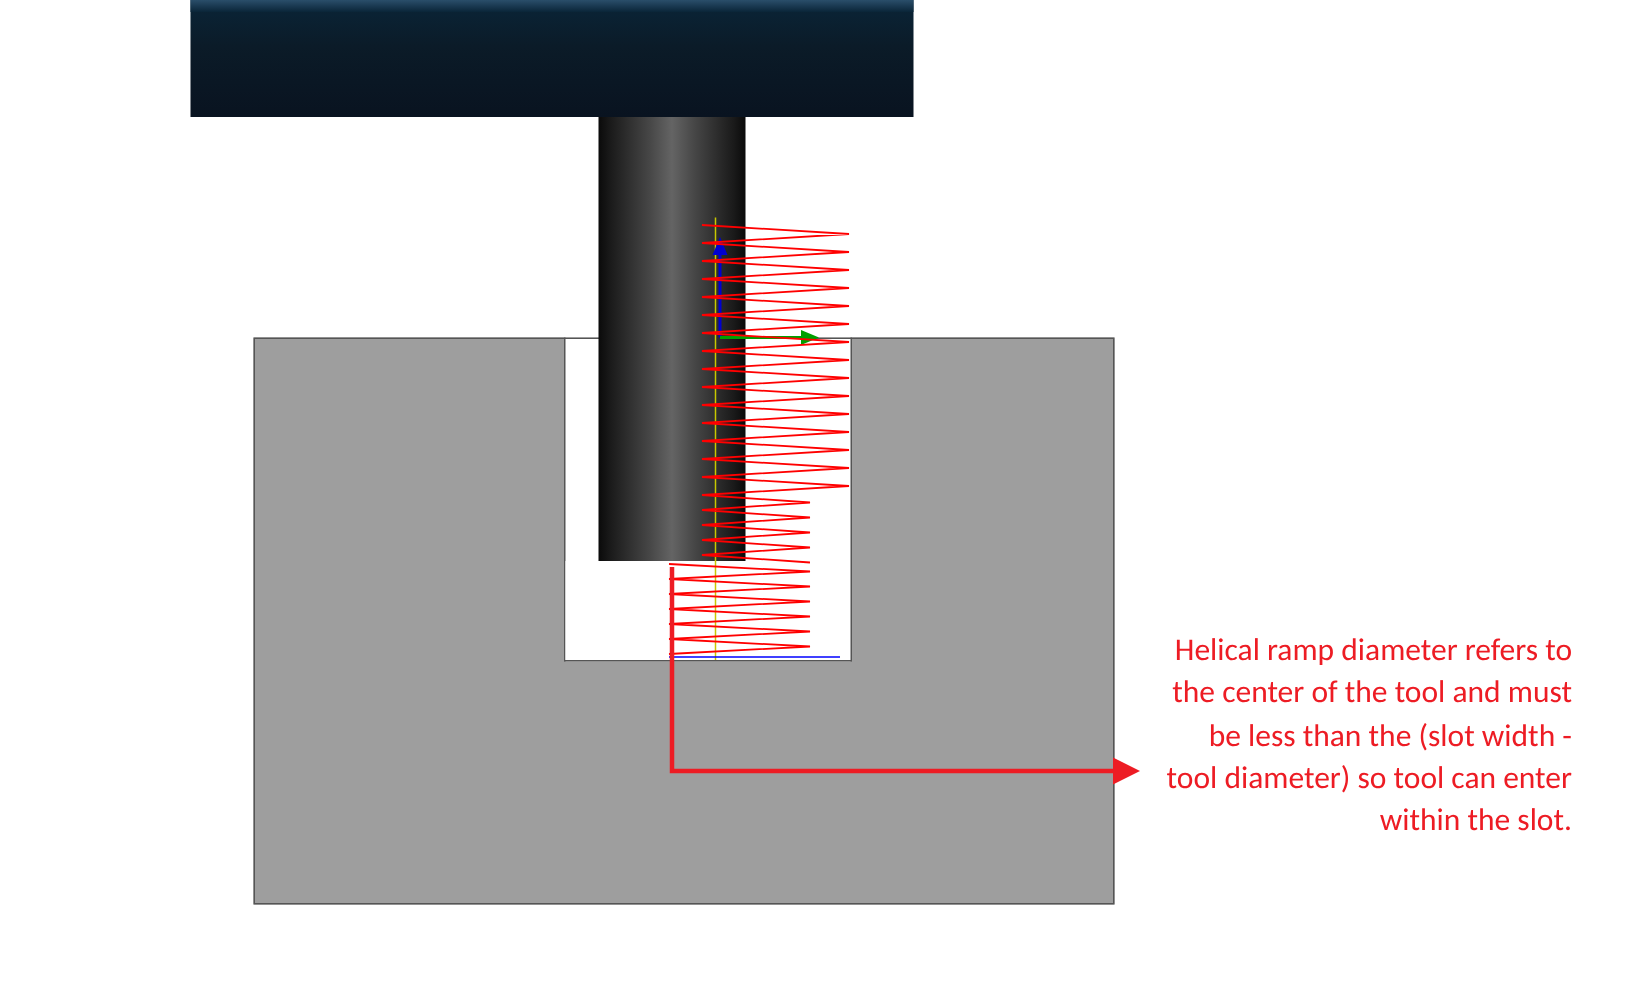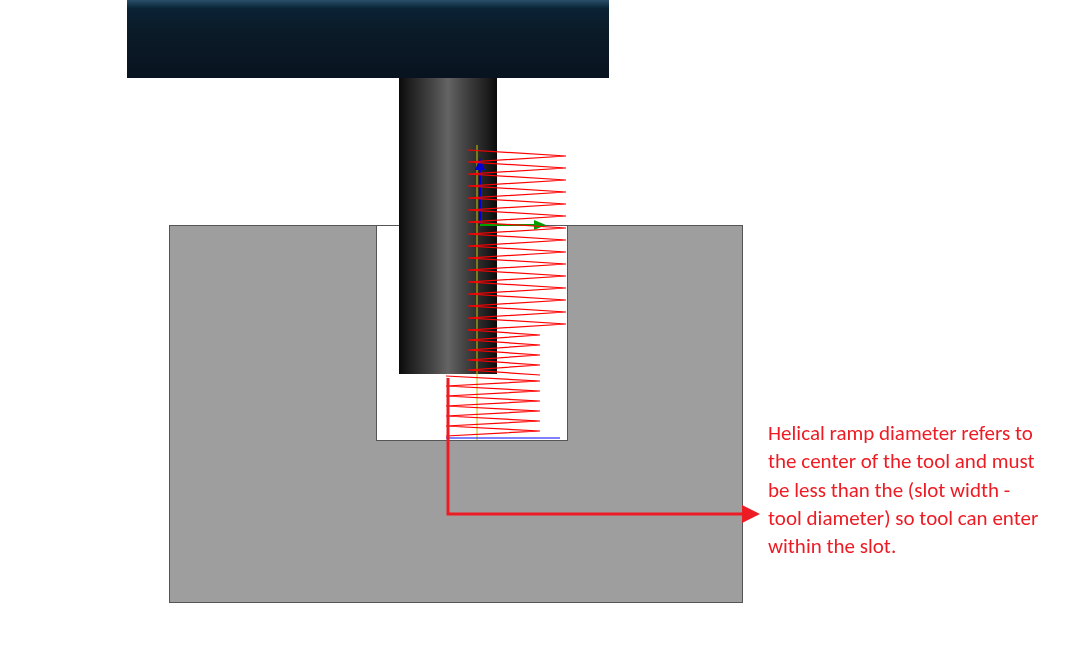--- a/index.html
+++ b/index.html
@@ -61,20 +61,21 @@
     inset: 0;
     width: 1090px;
     height: 671px;
   }
   .annotation {
     position: absolute;
     color: #ed1c24;
     font-size: 21px;
     line-height: 1.35;
     font-weight: 400;
+    text-align: right;
   }
 </style>
 </head>
 <body>
 
 <div class="canvas">
 
   <div class="workpiece" style="left:169px; top:225px; width:574px; height:378px;"></div>
 
   <div class="slot-clear" style="left:376px; top:225px; width:192px; height:216px;"></div>

